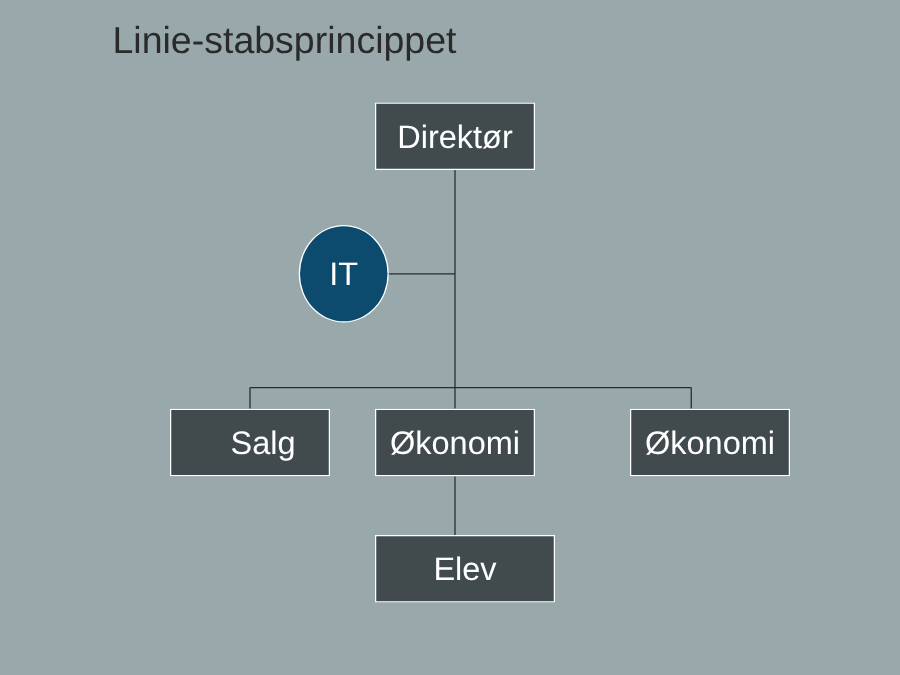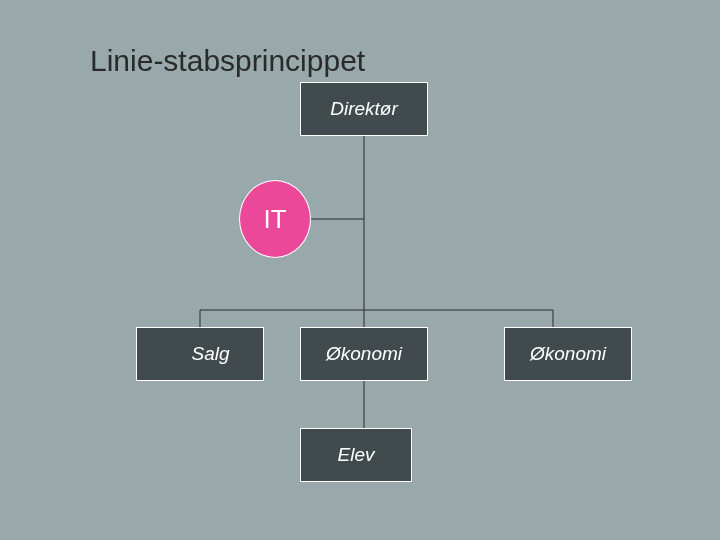--- a/index.html
+++ b/index.html
@@ -10,37 +10,35 @@
     background: #98a8ab;
     font-family: Arial, Helvetica, sans-serif;
     position: relative;
   }
   .title {
     position: absolute;
     left: 90px;
     top: 16px;
     font-size: 30px;
     color: #2a2a2a;
-    margin-top: 28px;
   }
   .node-rect {
     position: absolute;
     background: #414b4e;
     border: 1px solid #ffffff;
     color: #ffffff;
     display: flex;
     align-items: center;
     justify-content: center;
-    font-size: 19px;
+    font-size: 26px;
     box-sizing: border-box;
-    font-style: italic;
   }
   .node-circle {
     position: absolute;
-    background: #ec4899;
+    background: #0c4a6e;
     border: 1px solid #ffffff;
     color: #ffffff;
     border-radius: 50%;
     display: flex;
     align-items: center;
     justify-content: center;
     font-size: 26px;
     box-sizing: border-box;
   }
   svg.connectors {
@@ -89,15 +87,15 @@
 </div>
 
 <div class="node-rect" style="left:300px; top:327px; width:128px; height:54px;">
   <span>Økonomi</span>
 </div>
 
 <div class="node-rect" style="left:489px; top:327px; width:128px; height:54px;margin-left:15px;">
   <span>Økonomi</span>
 </div>
 
-<div class="node-rect" style="left:300px; top:428px; width:112px; height:54px;">
+<div class="node-rect" style="left:300px; top:428px; width:144px; height:54px;">
   <span>Elev</span>
 </div>
 
 </body></html>

